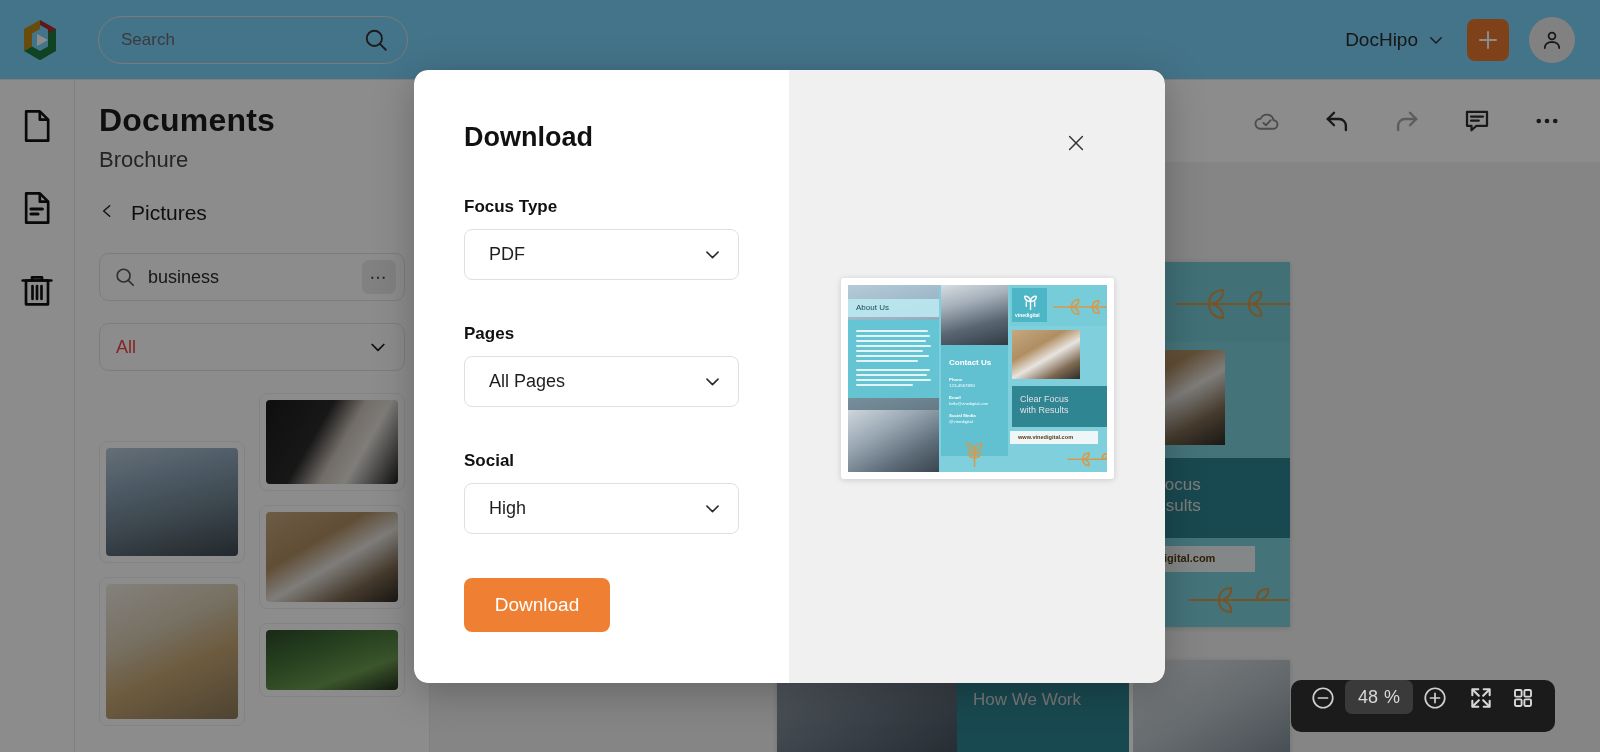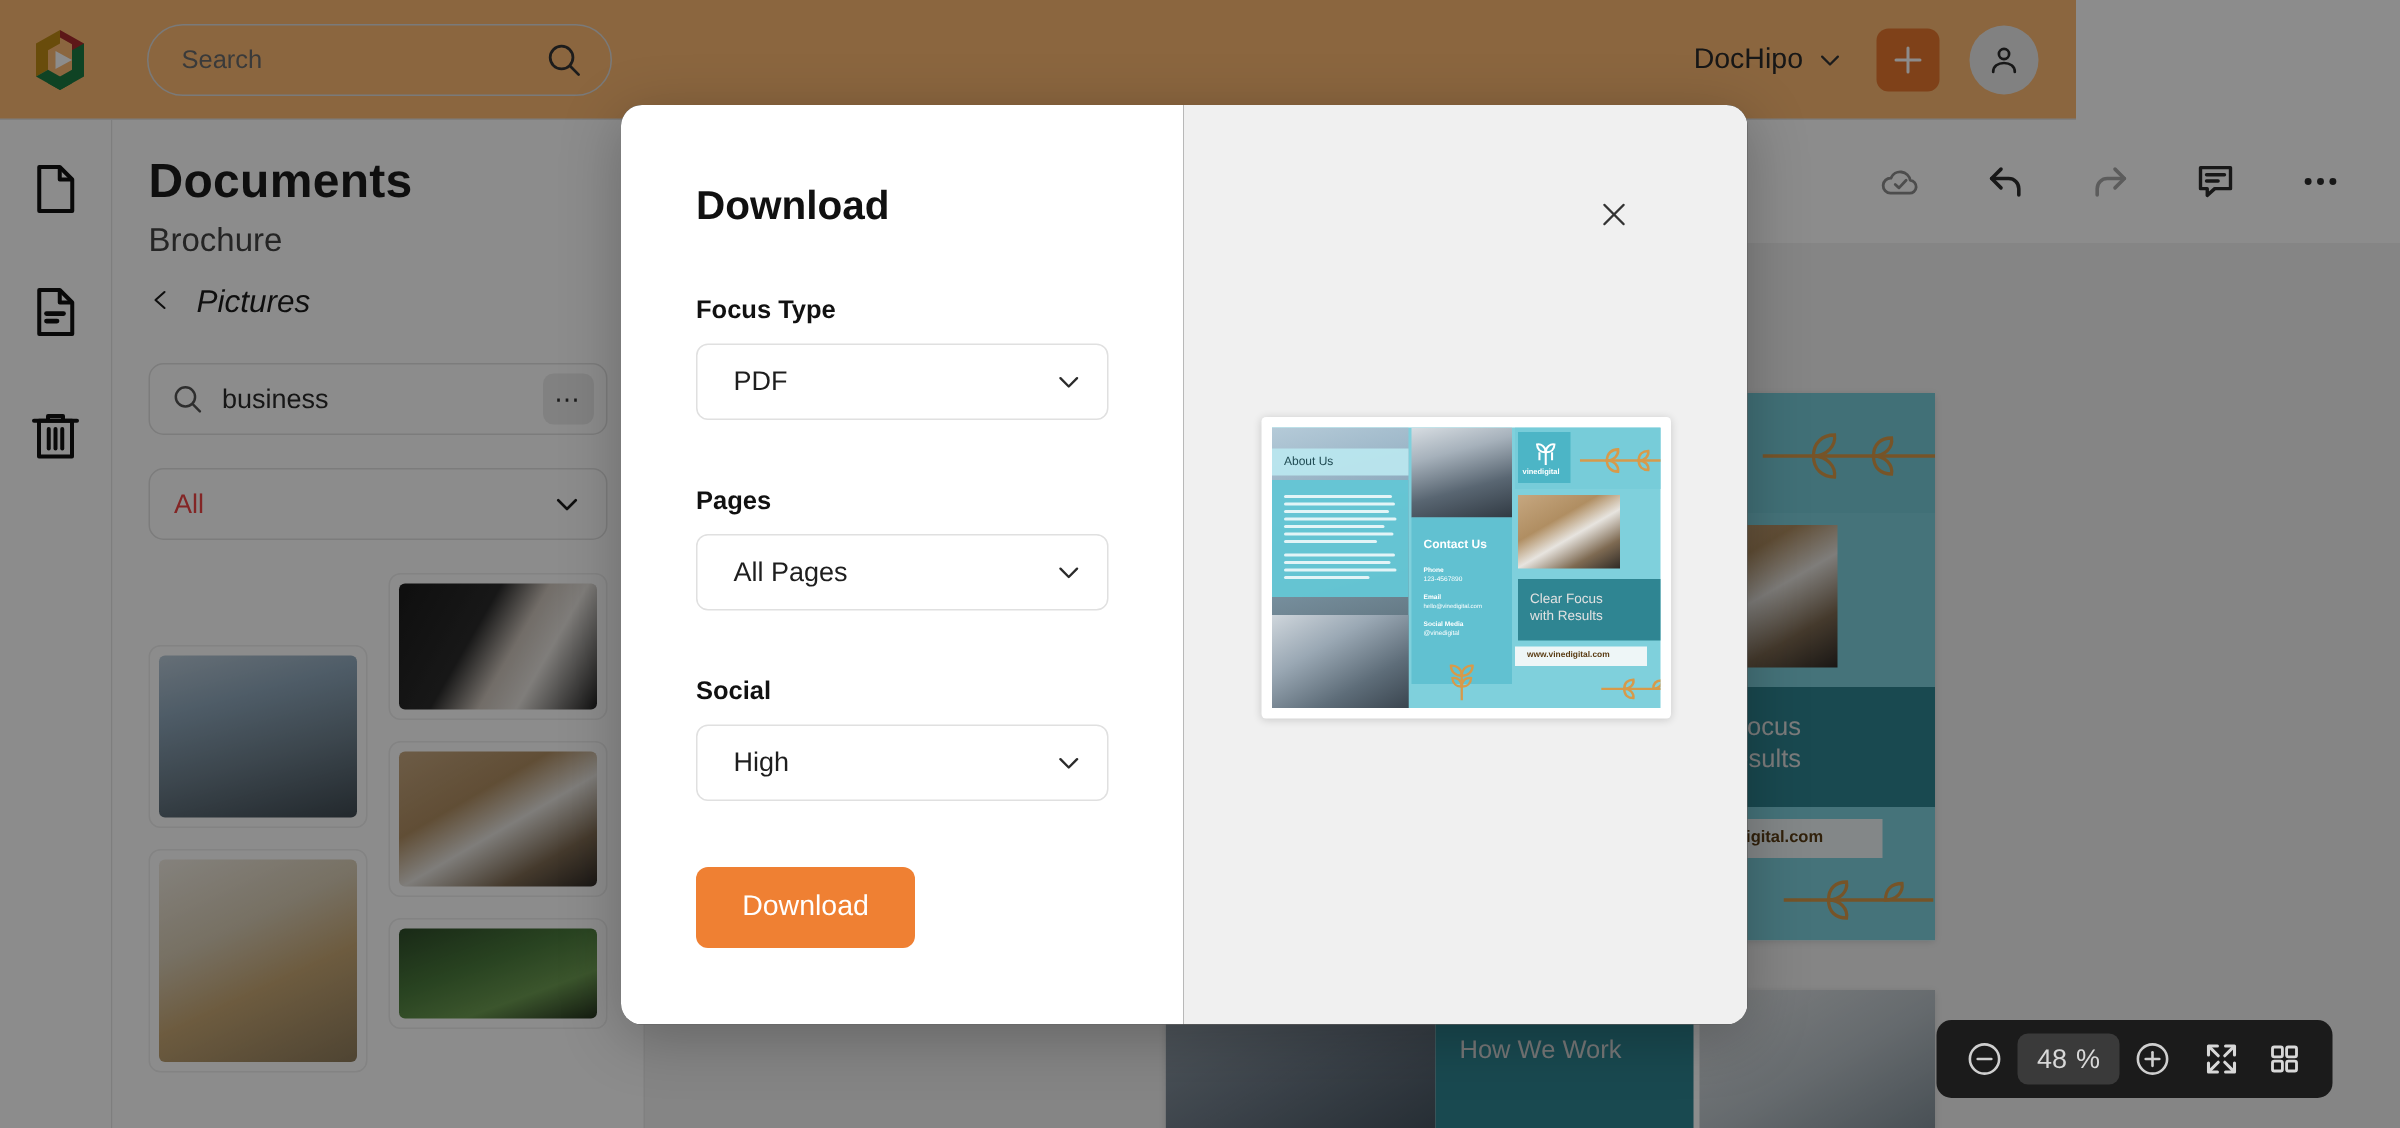--- a/index.html
+++ b/index.html
@@ -22,22 +22,22 @@
   }
   #dim-overlay {
     position: absolute; inset: 0;
     background: rgba(0,0,0,0.45);
     z-index: 40;
   }
 
   
   .header {
     position: absolute; top: 0; left: 0;
-    width: 1384px; height: 80px;
-    background: #fdba74;
+    width: 1600px; height: 80px;
+    background: #7dd3fc;
     border-bottom: 1px solid #e6e6e6;
     display: flex; align-items: center;
     z-index: 5;
   }
   .logo-wrap {
     width: 80px; height: 80px;
     display: flex; align-items: center; justify-content: center;
   }
   .logo {
     width: 46px; height: 46px; position: relative;
@@ -95,21 +95,21 @@
     background: #ffffff;
     border-right: 1px solid #eaeaea;
     padding: 22px 24px 0 24px;
     overflow: hidden;
     z-index: 5;
   }
   .panel-title { font-size: 32px; font-weight: bold; color: #1d1d1d; letter-spacing: .2px; }
   .panel-sub { font-size: 22px; color: #444; margin-top: 8px; }
   .back-row {
     display: flex; align-items: flex-start; gap: 16px;
-    margin-top: 17px; cursor: pointer; font-style: italic;
+    margin-top: 28px; cursor: pointer;
   }
   .back-row .label { font-size: 21px; color: #1d1d1d; }
   .tabs {
     display: flex; gap: 26px; margin-top: 26px;
     border-bottom: 1px solid #e2e2e2;
   }
   .tab {
     font-size: 18px; color: #3a3a3a; padding-bottom: 12px;
     cursor: pointer; border-bottom: 3px solid transparent;
     margin-bottom: -1px;
@@ -177,21 +177,21 @@
     background: #fff;
     box-shadow: 0 1px 5px rgba(0,0,0,.15);
     overflow: hidden;
   }
 
   
   .zoombar {
     position: absolute; right: 45px; bottom: 20px;
     height: 52px; border-radius: 10px;
     background: #1b1b1b;
-    display: flex; align-items: center; gap: 0;
+    display: flex; align-items: flex-start; gap: 0;
     padding: 0 14px;
     z-index: 45;
   }
   .zb-btn {
     width: 36px; height: 36px;
     display: flex; align-items: center; justify-content: center;
     cursor: pointer; border: none; background: transparent;
   }
   .zb-value {
     background: #3a3a3a; border-radius: 7px;

